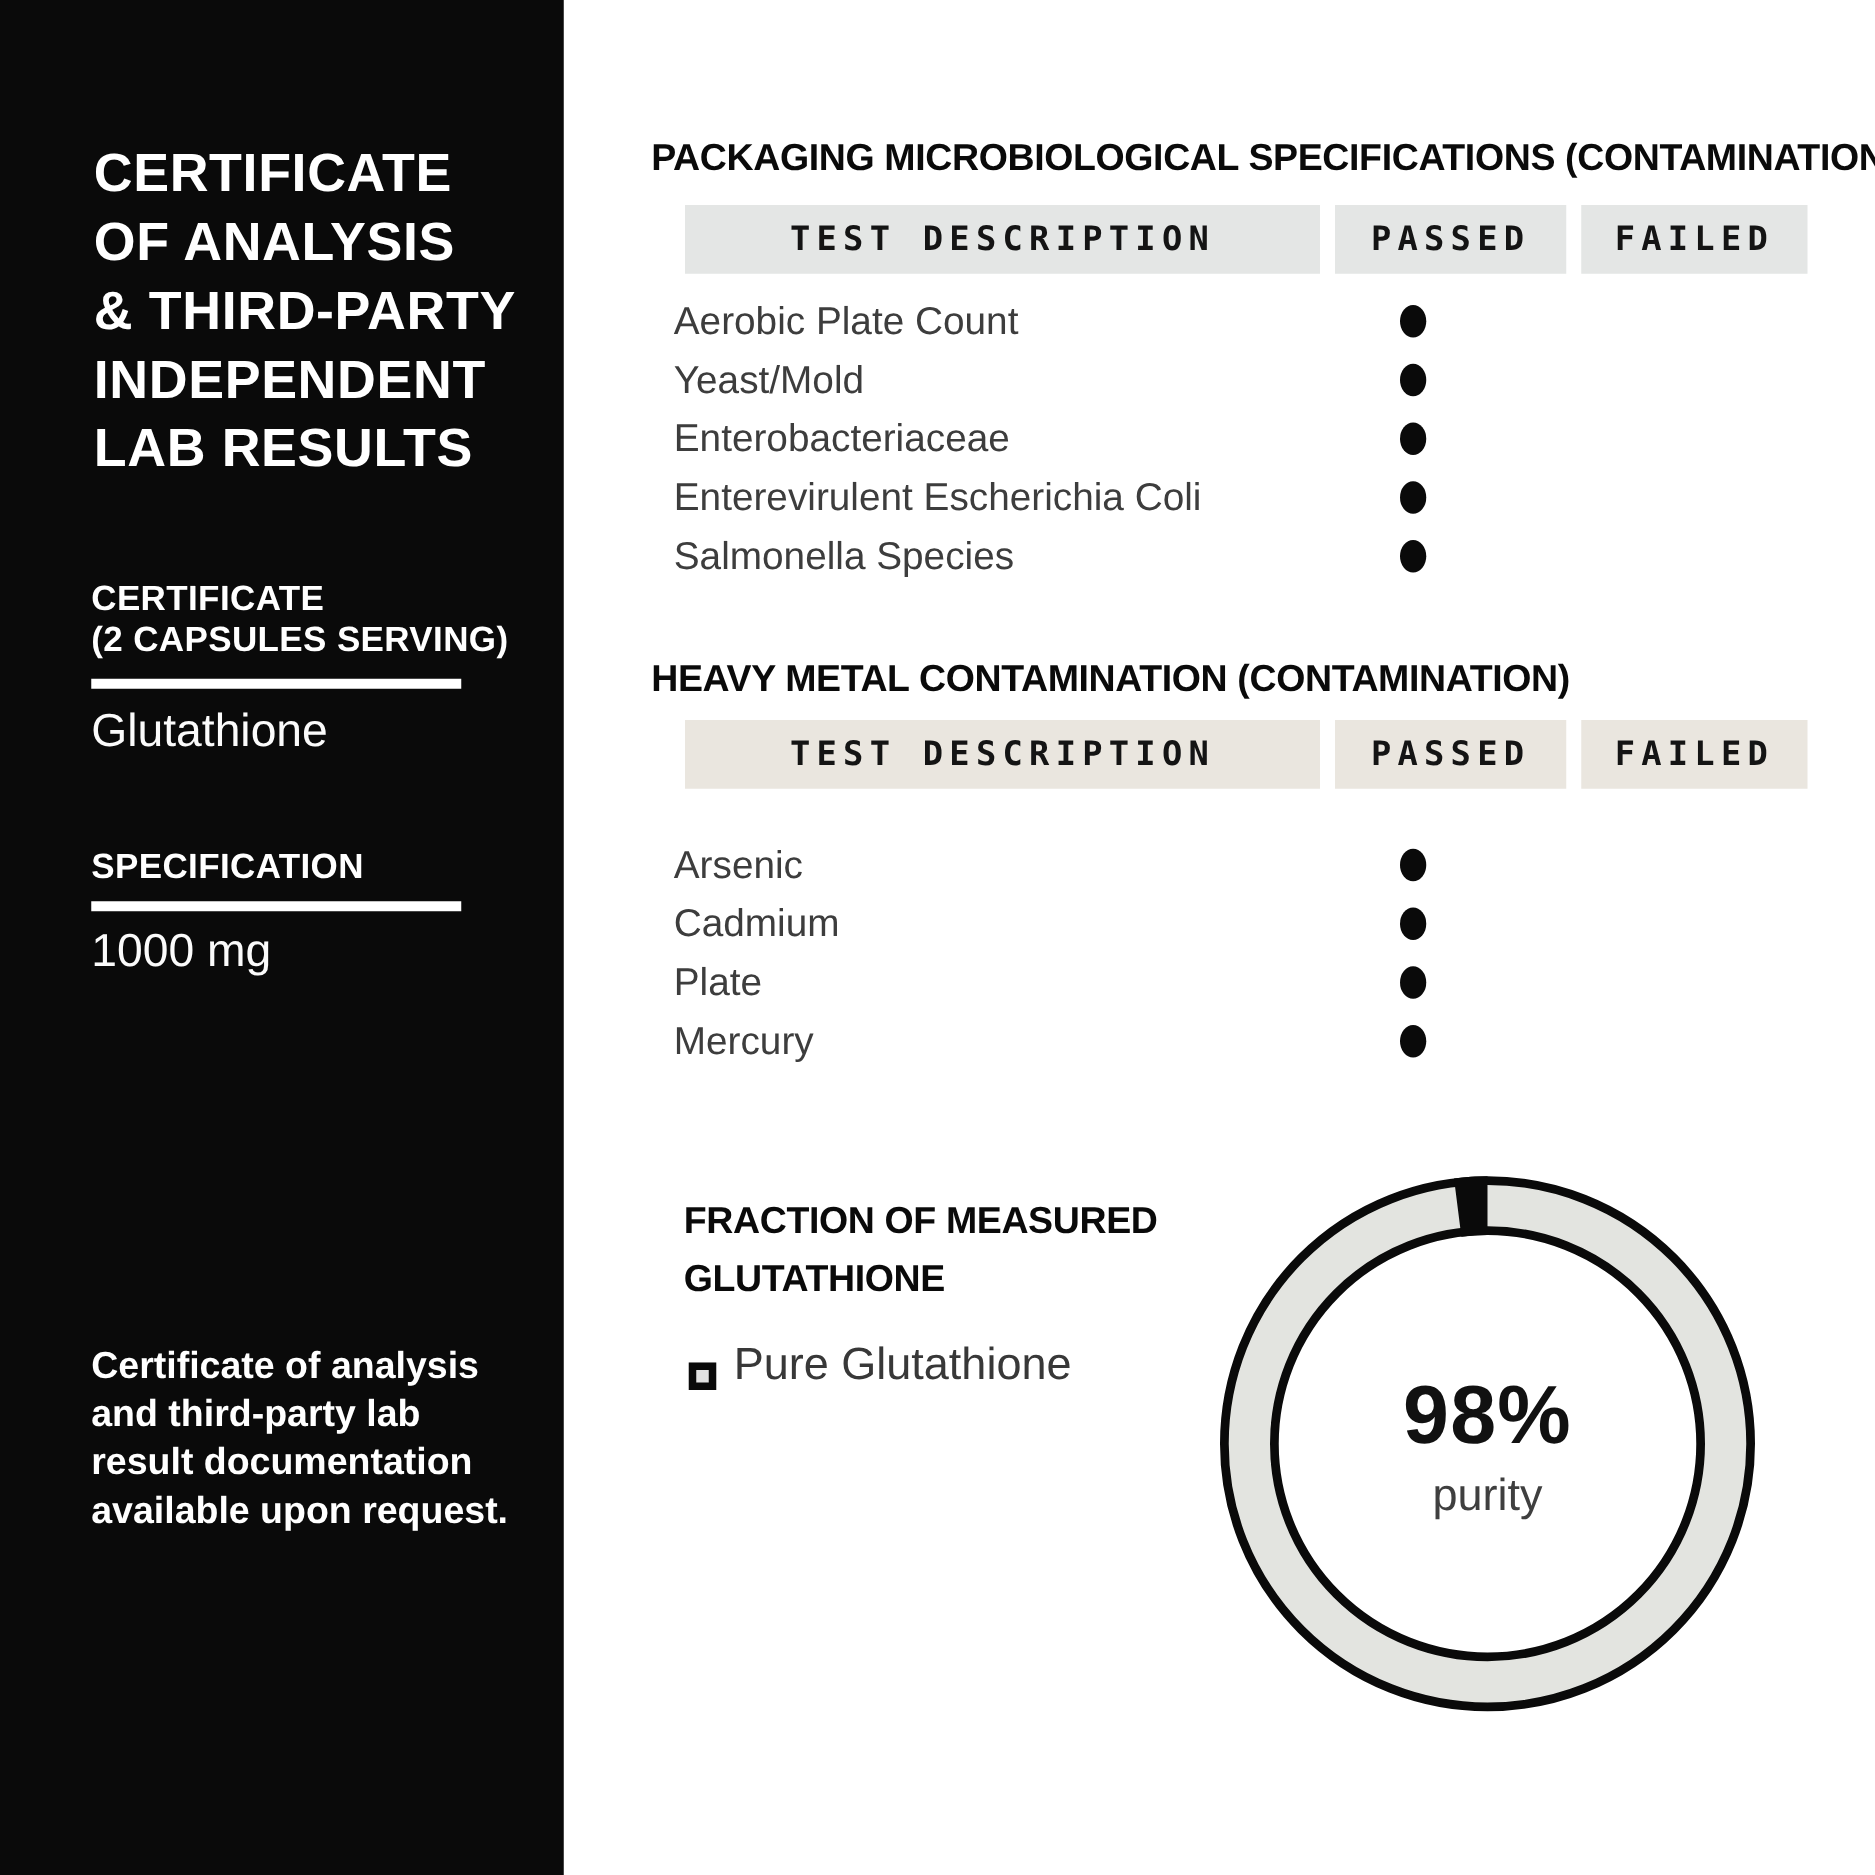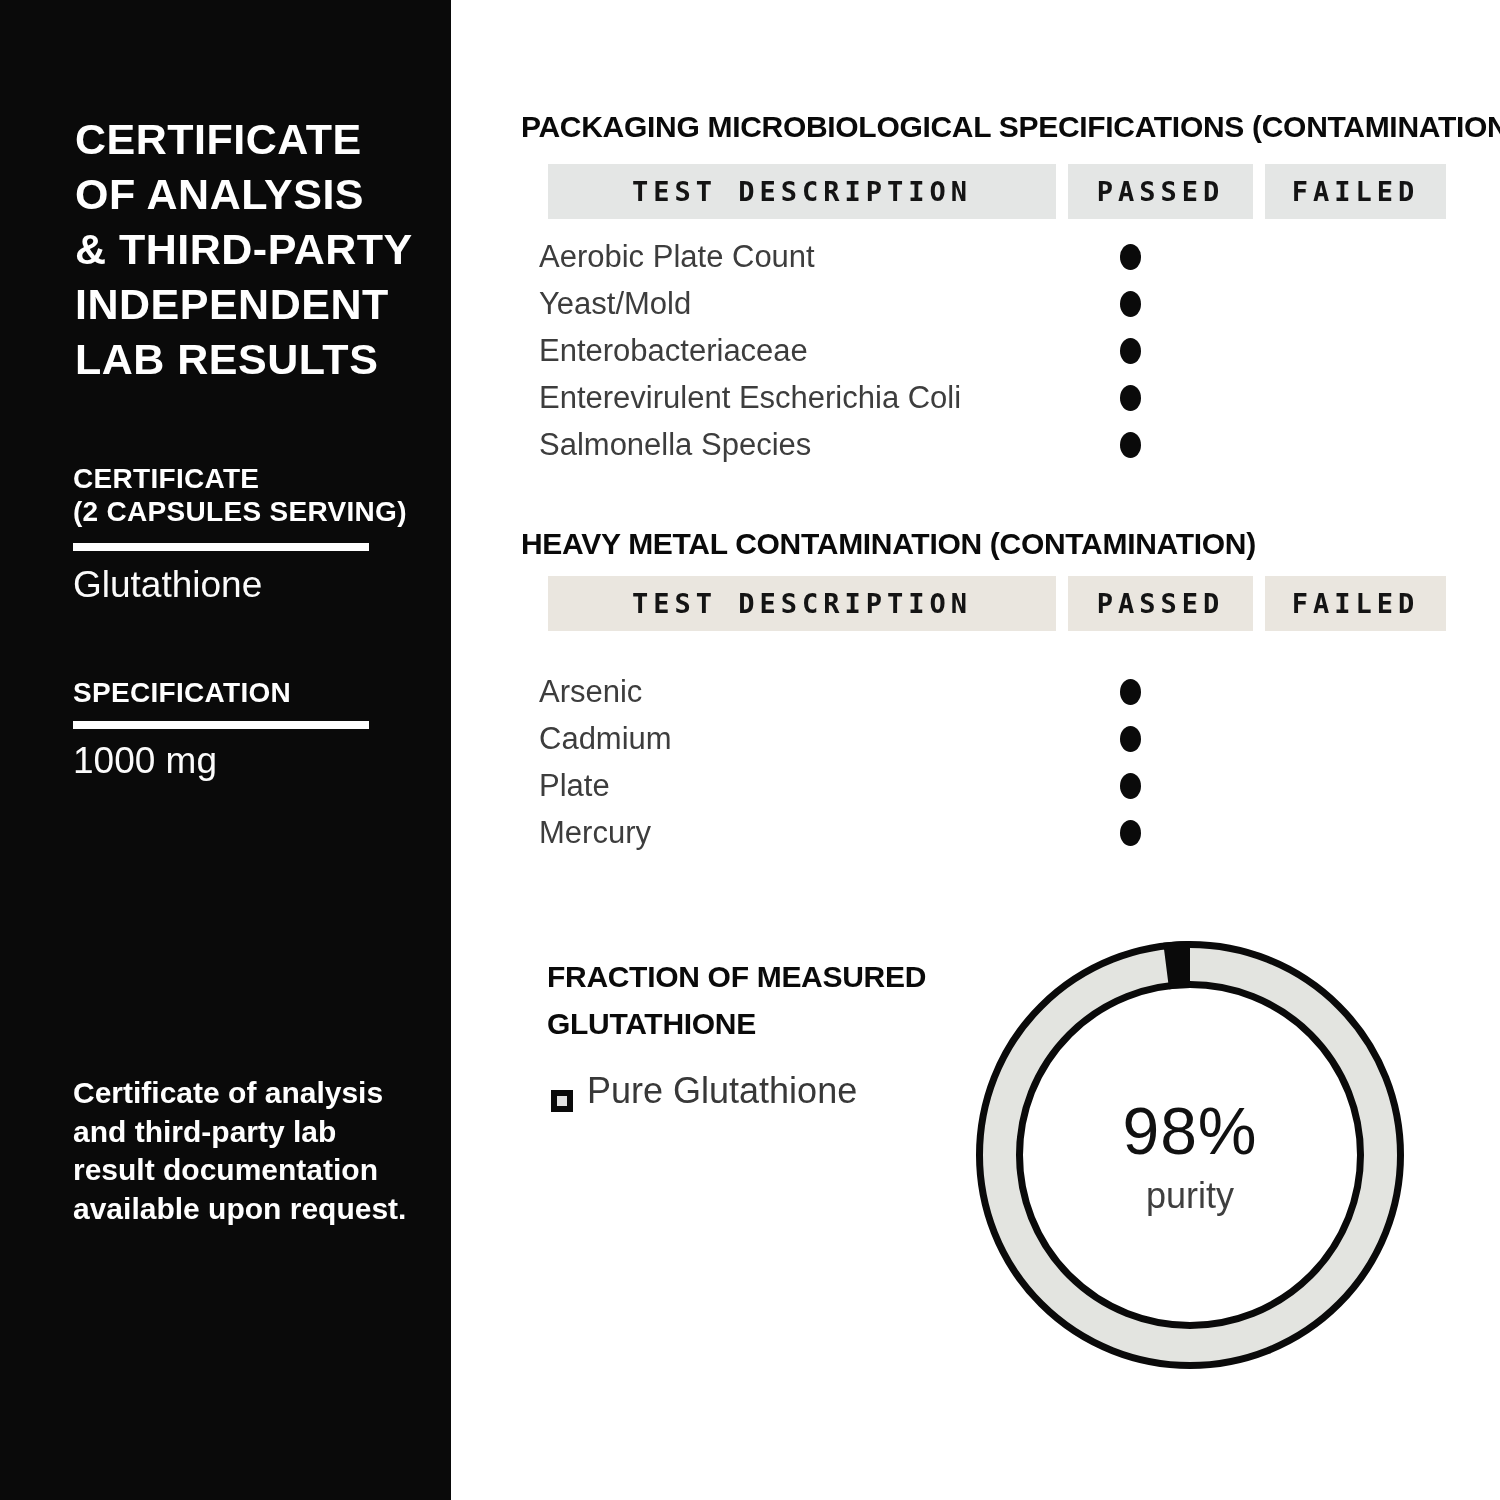--- a/index.html
+++ b/index.html
@@ -53,21 +53,21 @@
   .dot-cell{display:flex;justify-content:center;align-items:center;height:100%;}
   .dot{width:21px;height:26px;border-radius:50%;background:var(--ink);}
 
   .legend{position:absolute;left:551px;top:1070px;display:flex;align-items:flex-end;}
   .swatch{width:22px;height:22px;background:var(--swatch-fill);border:6px solid var(--ink);}
   .legend-label{margin-left:14px;font-size:36px;color:#383838;white-space:nowrap;}
 
   .donut{position:absolute;left:975px;top:940px;width:430px;height:430px;}
   .donut svg{position:absolute;inset:0;}
   .donut-center{position:absolute;inset:0;display:flex;flex-direction:column;align-items:center;justify-content:center;}
-  .pct{font-size:66px;font-weight:400;color:#111111;letter-spacing:1px;}
+  .pct{font-size:66px;font-weight:700;color:#111111;letter-spacing:1px;}
   .cap{font-size:36px;color:var(--caption-text);margin-top:6px;}
 </style>
 </head>
 <body>
 
 <div class="canvas">
 
   <aside class="sidebar">
     <div class="side-title">
       <div>CERTIFICATE</div>

